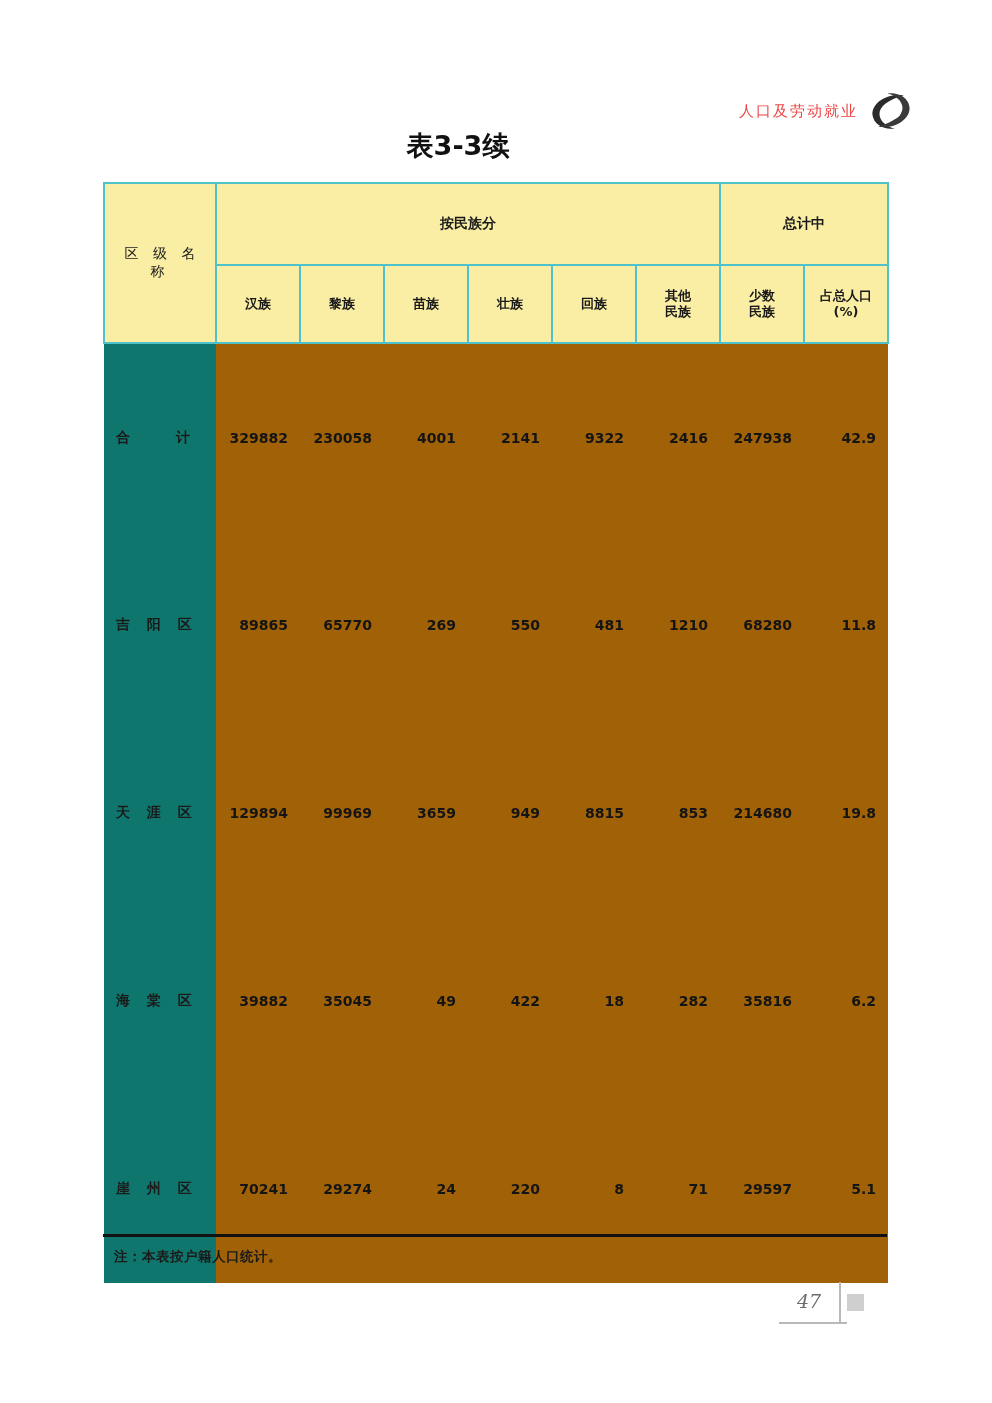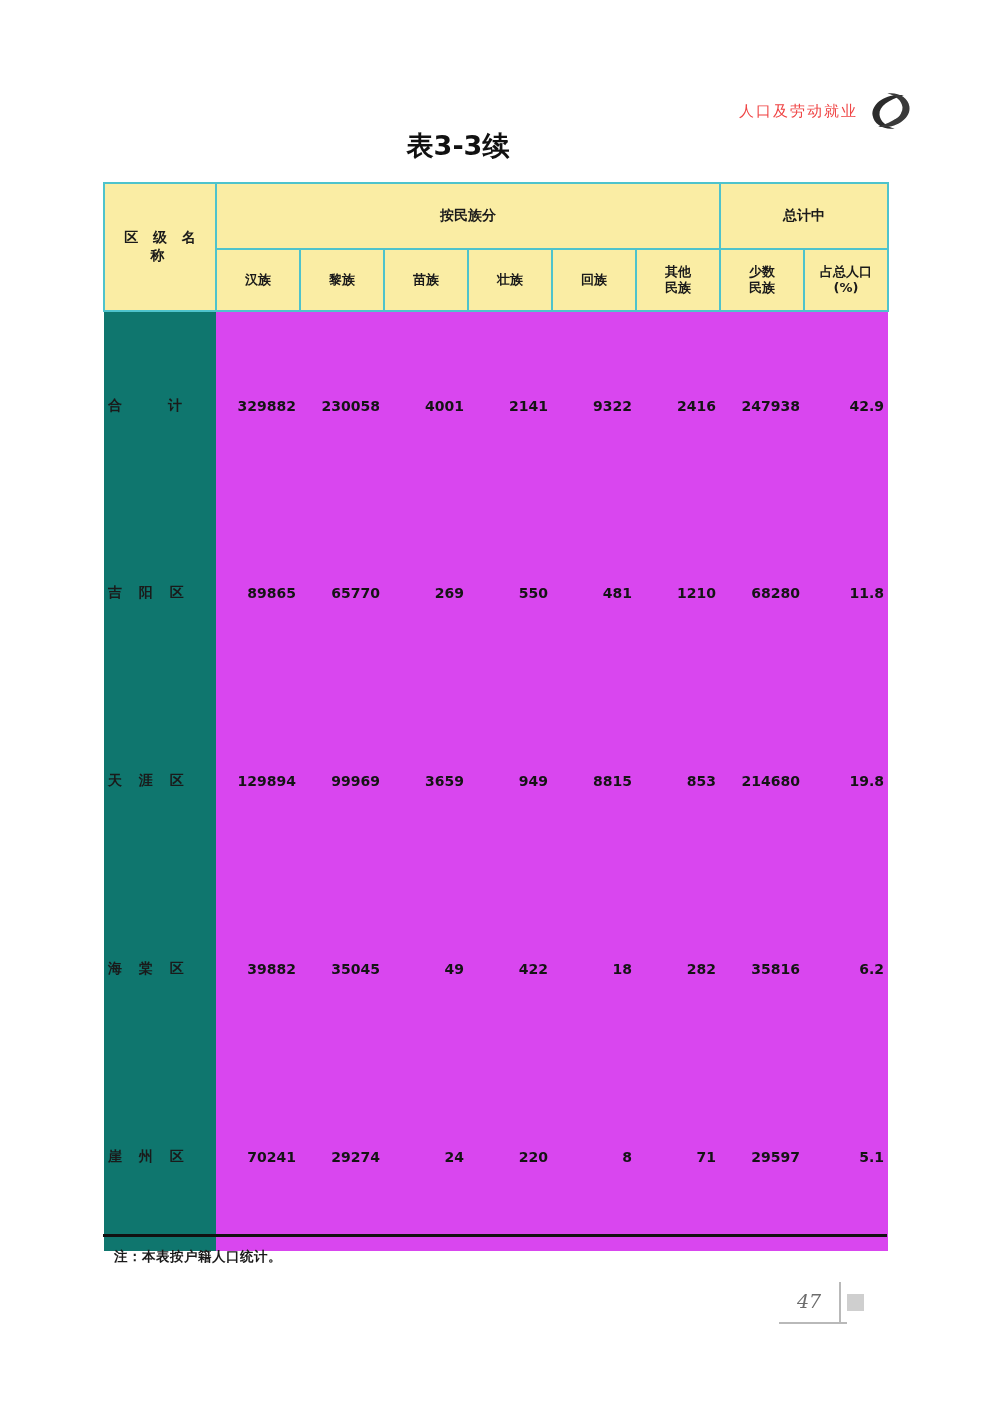--- a/index.html
+++ b/index.html
@@ -58,21 +58,21 @@
     left: 103px;
     top: 182px;
     width: 784px;
   }
   table.stat {
     border-collapse: collapse;
     width: 784px;
     table-layout: fixed;
   }
   table.stat td, table.stat th {
-    padding: 4px;
+    padding: 12px;
     margin: 16px;
   }
 
   
   .hdr-cell {
     background: #faeda4;
     border: 2px solid #4ec3cc;
     text-align: center;
     vertical-align: middle;
     font-family: "DejaVu Sans", "Liberation Sans", sans-serif;
@@ -84,21 +84,21 @@
   .hdr-cell.group {
     font-size: 14px;
   }
   .hdr-rowname {
     background: #faeda4;
     border: 2px solid #4ec3cc;
     text-align: center;
     vertical-align: middle;
     font-family: "DejaVu Sans", "Liberation Sans", sans-serif;
     font-size: 14px;
-    font-weight: bold;
+    font-weight: normal;
     color: #1a1a1a;
     letter-spacing: 5px;
     text-indent: 5px;
   }
   .hdr-h1 { height: 56px; }
   .hdr-h2 { height: 52px; }
 
   
   .name-cell {
     background: #0f766e;
@@ -107,21 +107,21 @@
     text-align: left;
     font-family: "DejaVu Sans", "Liberation Sans", sans-serif;
     font-size: 14px;
     font-weight: bold;
     color: #1a1a1a;
     letter-spacing: 6px;
     padding-left: 8px;
     box-sizing: border-box;
   }
   .num-cell {
-    background: #d946ef;
+    background: #a16207;
     vertical-align: middle;
     text-align: right;
     font-family: "DejaVu Sans", "Liberation Sans", sans-serif;
     font-size: 14px;
     font-weight: bold;
     color: #141414;
     padding-right: 11px;
     box-sizing: border-box;
   }
   tr.data-row td.num-cell { height: 188px; }

